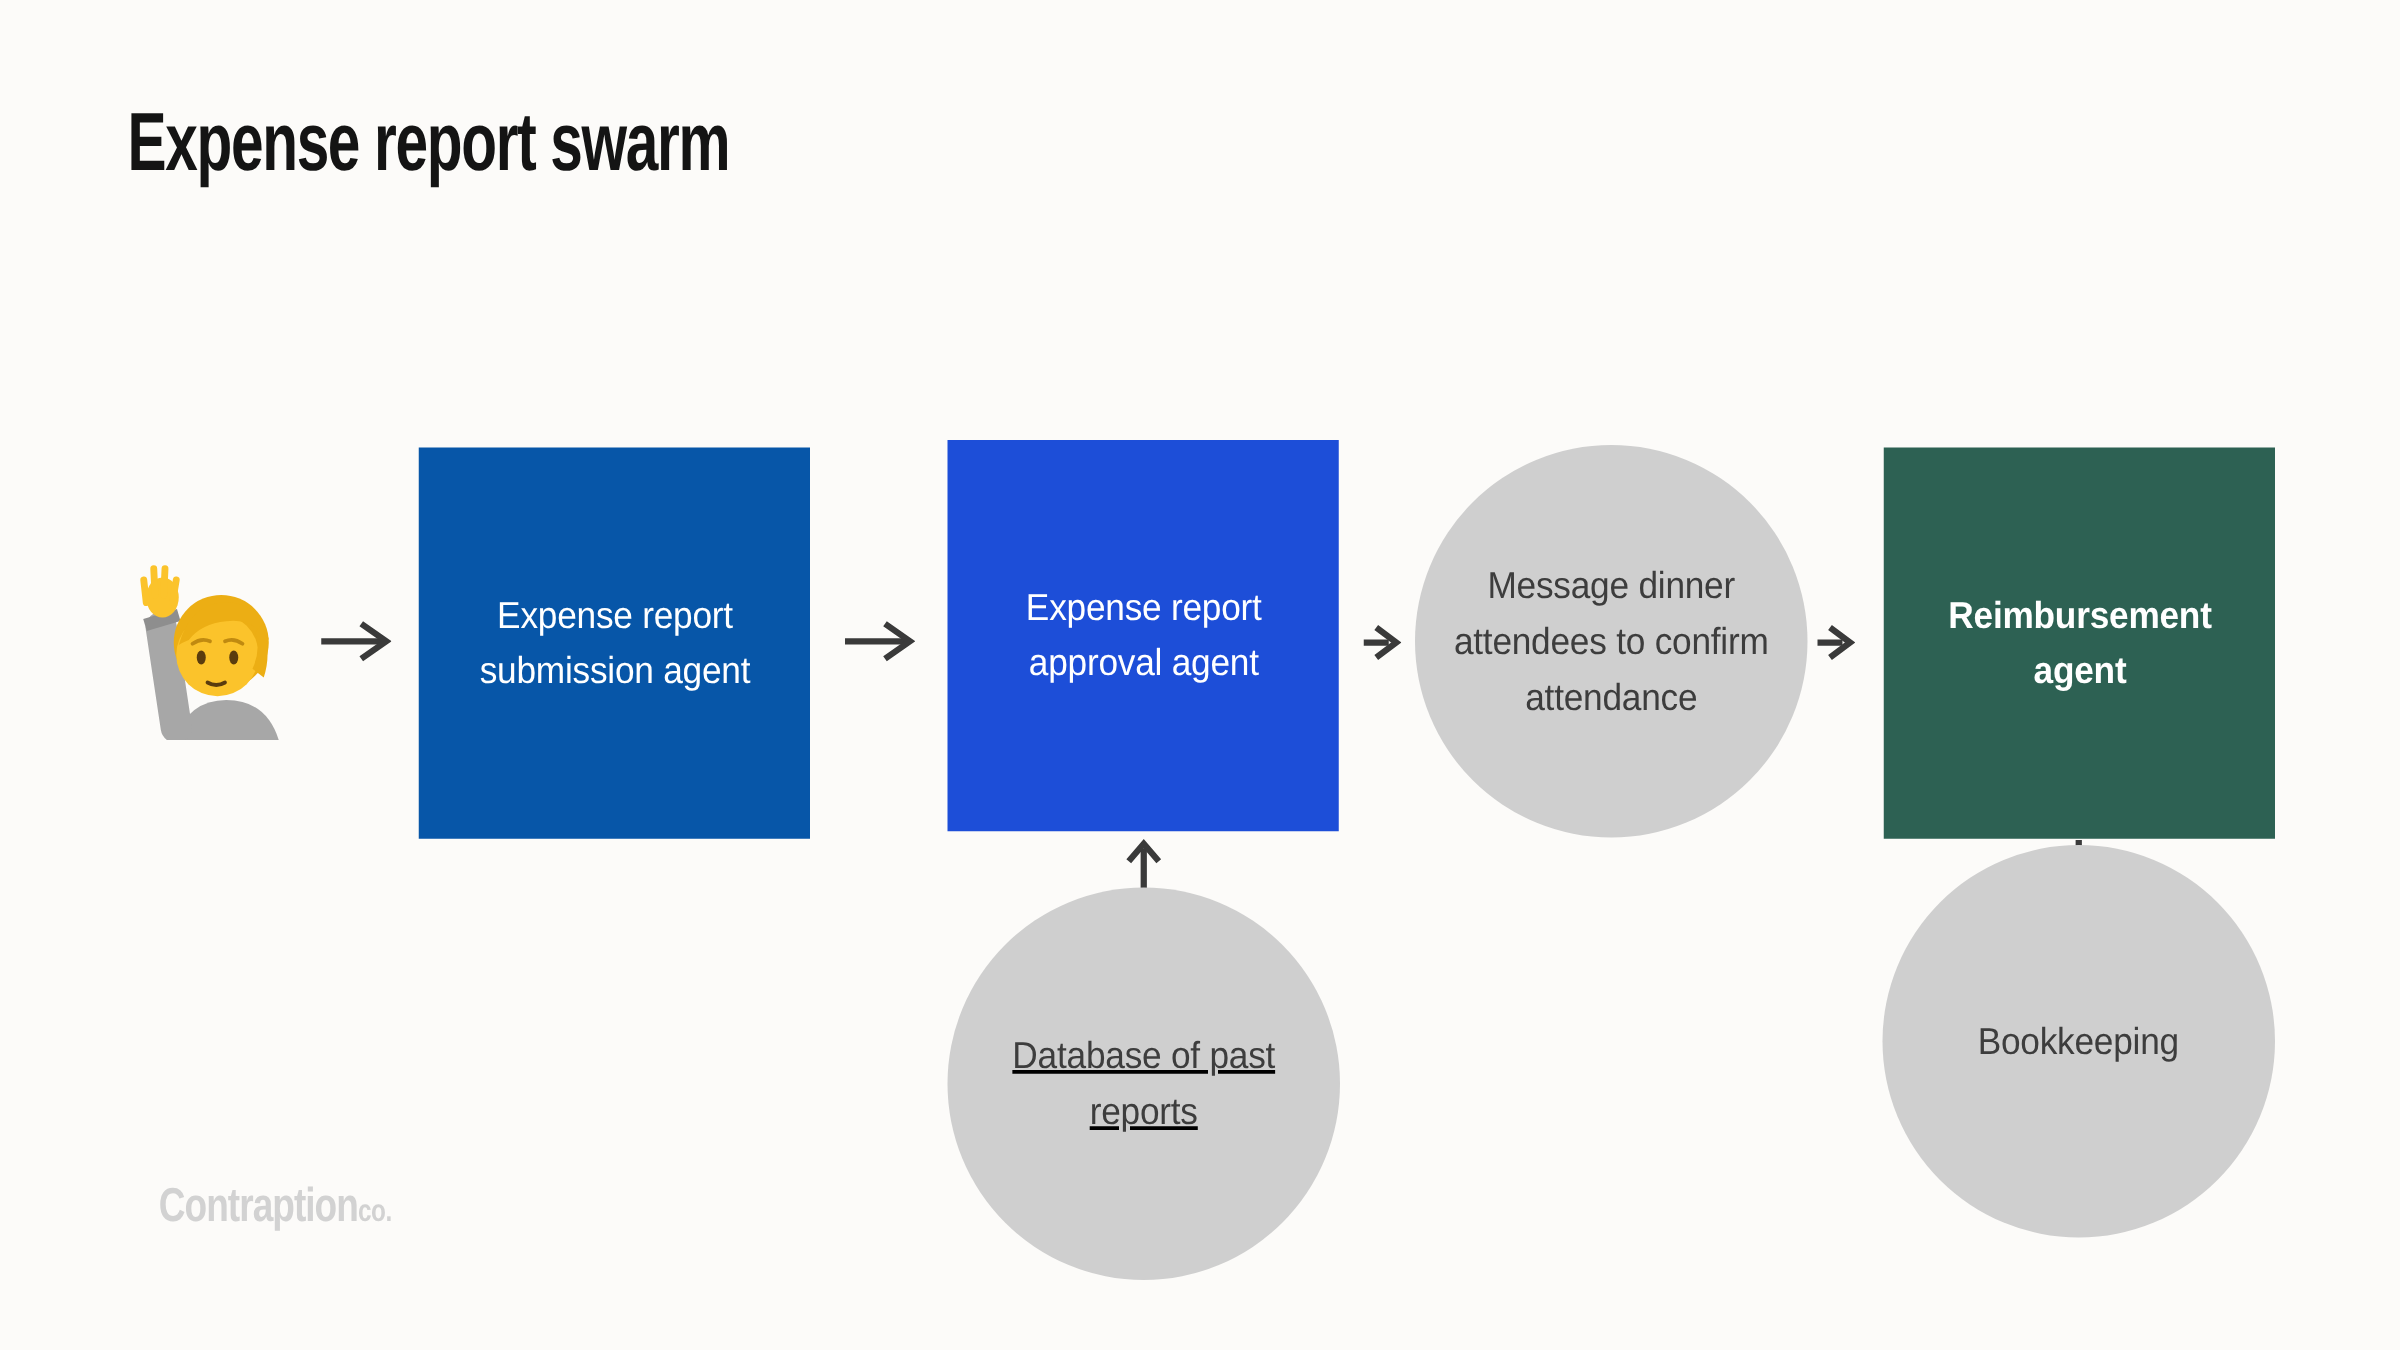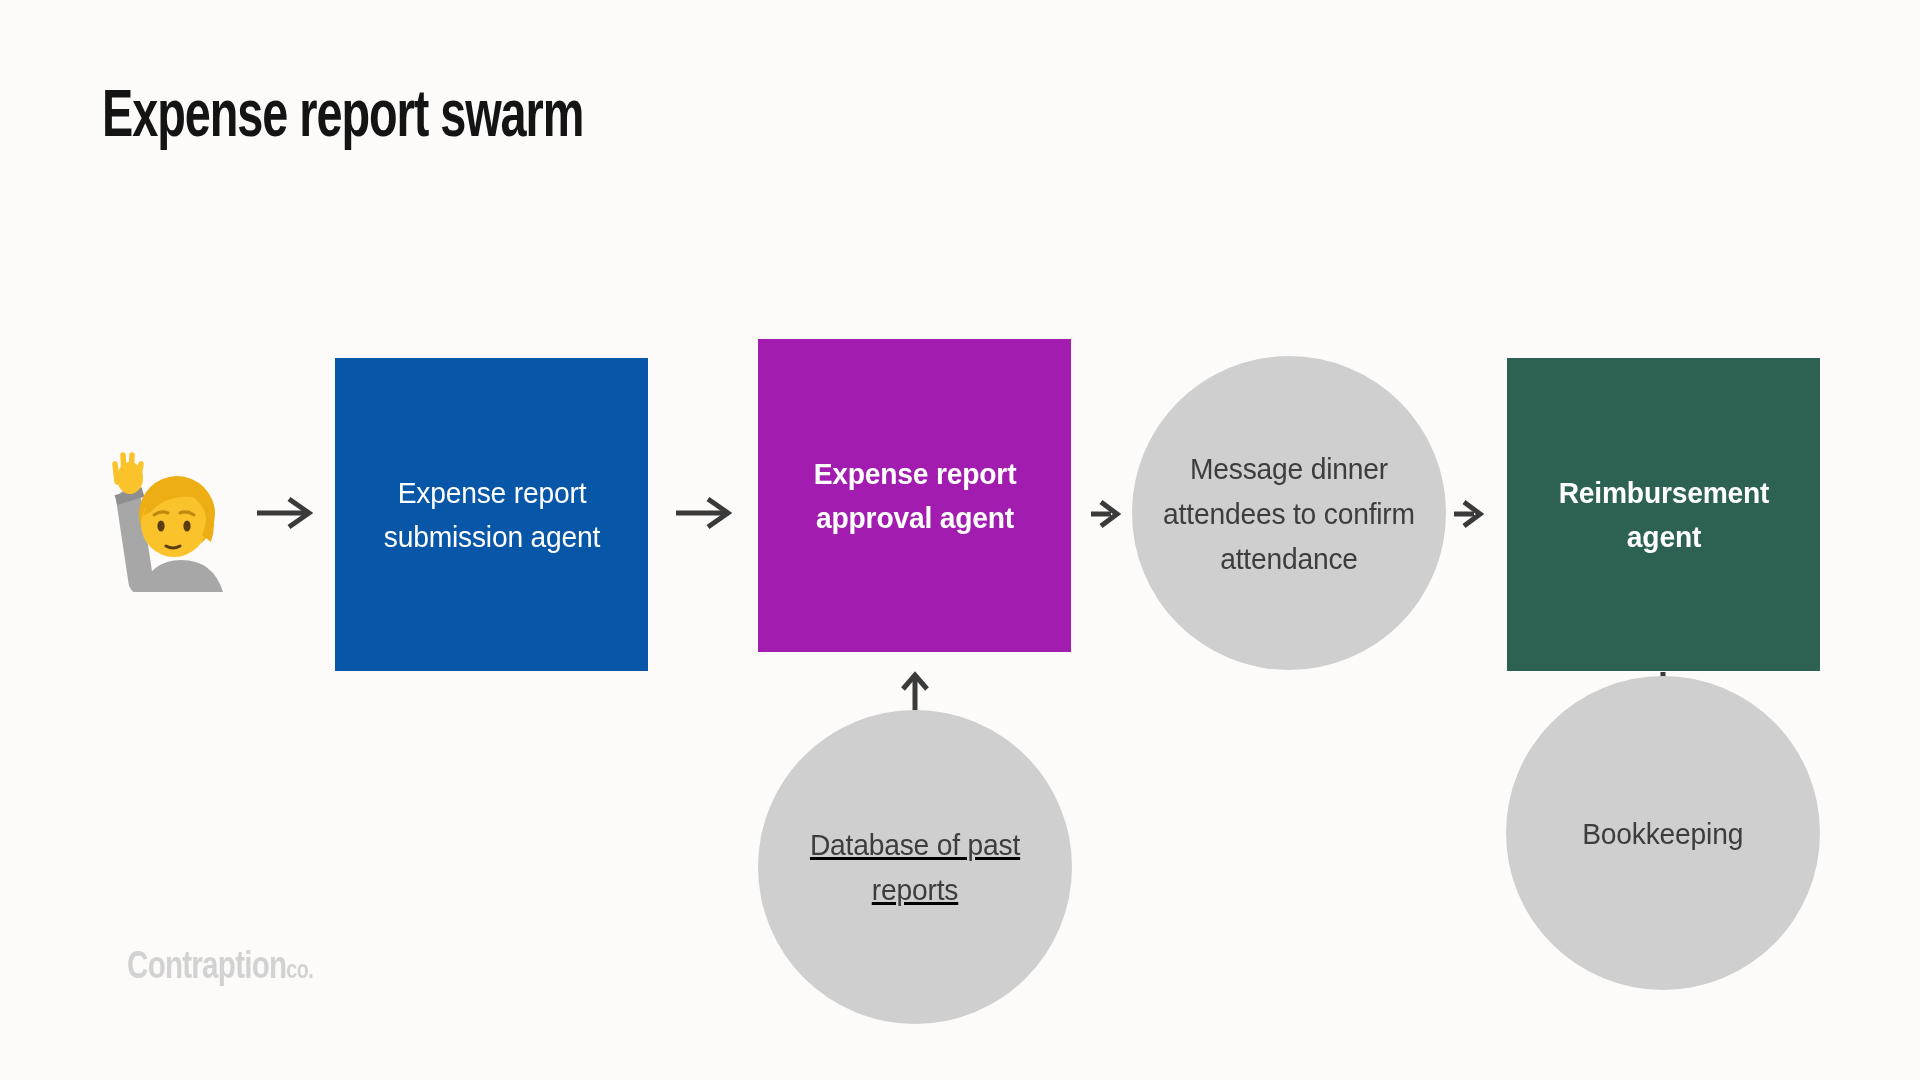--- a/index.html
+++ b/index.html
@@ -45,21 +45,21 @@
     letter-spacing: -0.2px;
     transform: scaleX(0.94);
     transform-origin: 50% 50%;
   }
   .square { width: 313px; height: 313px; }
   .square .node-label { color: #ffffff; max-width: 258px; }
   .circle { width: 314px; height: 314px; border-radius: 50%; background: #cfcfcf; }
   .circle .node-label { color: #3d3d3d; max-width: 284px; line-height: 1.5; }
 
   #node-submission    { left: 335px;  top: 358px; background: #0756a8; }
-  #node-approval      { left: 758px;  top: 339px; background: #a21caf; font-weight: bold; }
+  #node-approval      { left: 758px;  top: 352px; background: #1d4ed8; }
   #node-message       { left: 1132px; top: 356px; }
   #node-reimbursement { left: 1507px; top: 358px; background: #2d6153; font-weight: bold; }
   #node-database      { left: 758px;  top: 710px; text-decoration: underline; }
   #node-bookkeeping   { left: 1506px; top: 676px; text-align: right; }
 
   
   .emoji {
     position: absolute;
     left: 105px;
     top: 442px;

